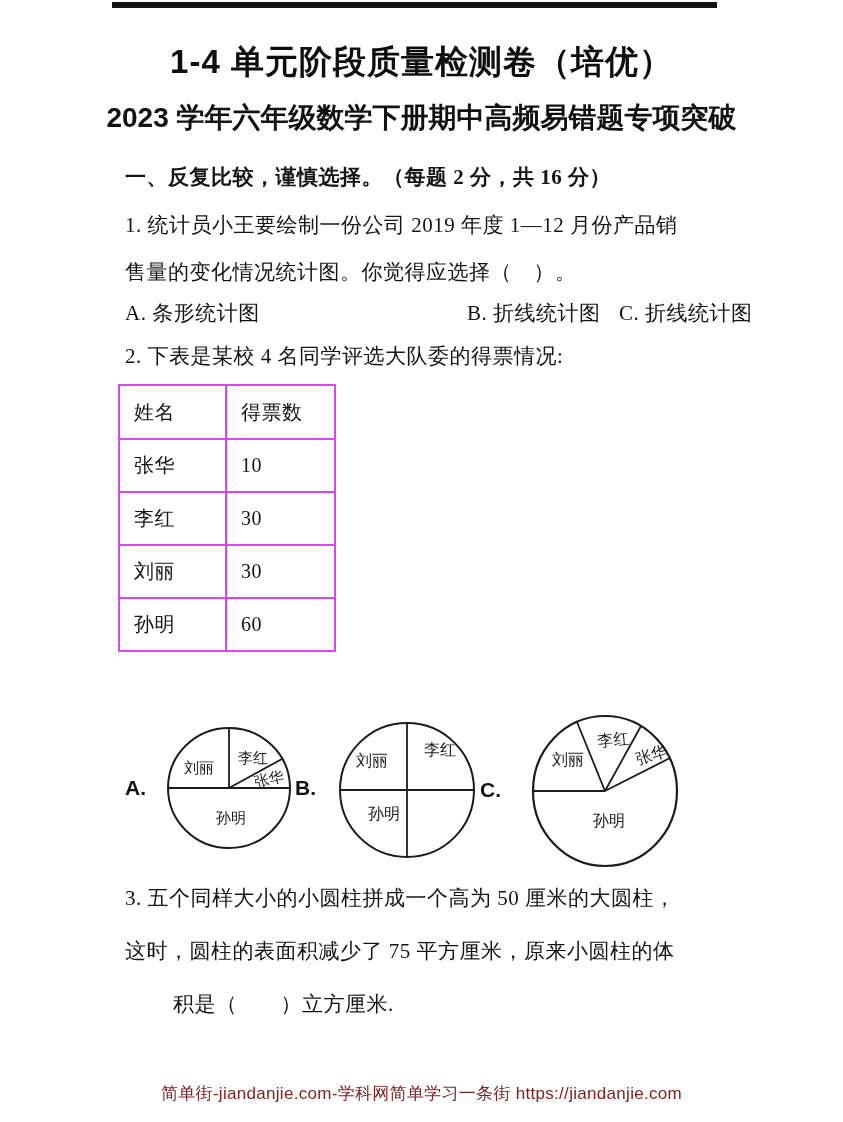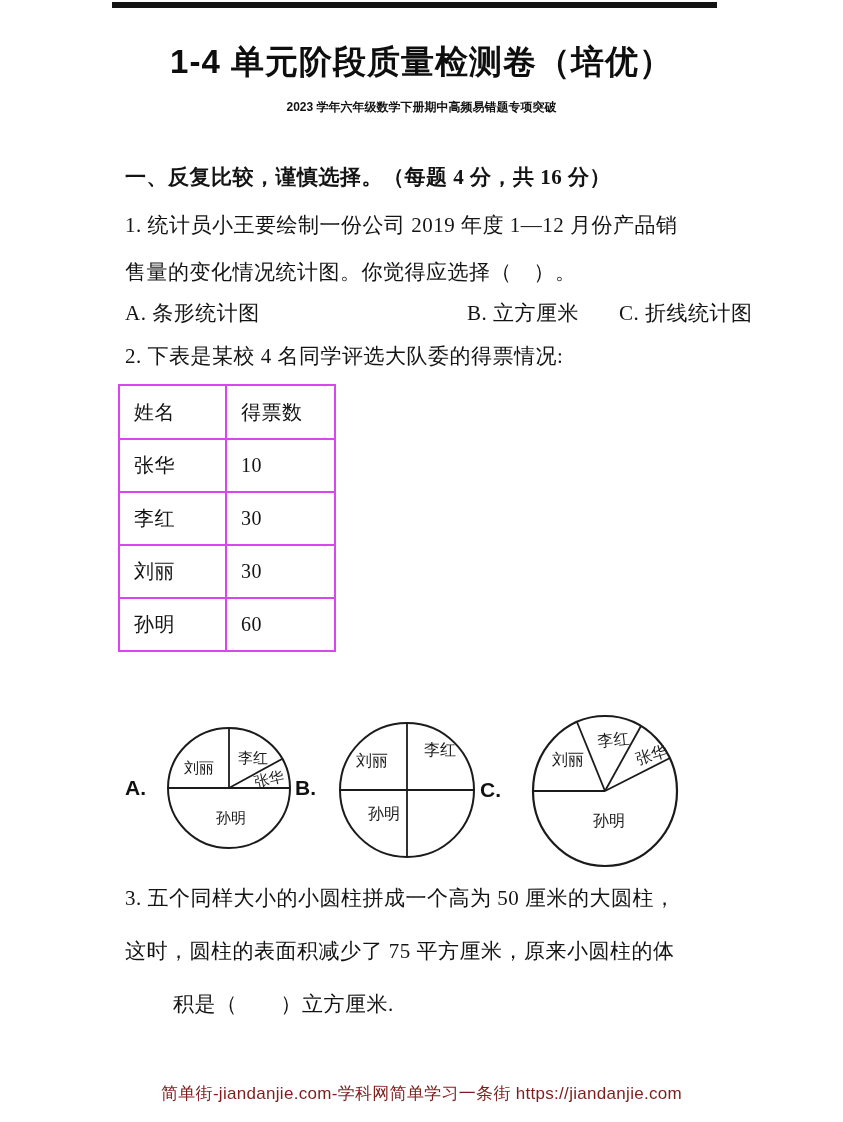--- a/index.html
+++ b/index.html
@@ -4,21 +4,21 @@
 <style>
   html,body{margin:0;padding:0;background:#ffffff;}
   .page{position:relative;width:843px;height:1122px;background:#ffffff;overflow:hidden;
         font-family:"Liberation Serif",serif;color:#141414;}
   .abs{position:absolute;}
   .top-rule{left:112px;top:2px;width:605px;height:6px;background:#131313;}
   .title{left:0;top:40px;width:843px;text-align:center;
          font-family:"Liberation Sans",sans-serif;font-weight:900;font-size:33px;
          letter-spacing:1px;color:#0e0e0e;}
   .subtitle{left:0;top:99px;width:843px;text-align:center;
-            font-family:"Liberation Sans",sans-serif;font-weight:700;font-size:12px;color:#111;}
+            font-family:"Liberation Sans",sans-serif;font-weight:700;font-size:28px;color:#111;}
   .sec-heading{left:125px;top:167px;font-weight:700;font-size:22px;letter-spacing:.5px;}
   .bt{font-size:21px;line-height:1;letter-spacing:.5px;white-space:nowrap;}
   .q1-l1{left:125px;top:215px;}
   .q1-l2{left:125px;top:262px;}
   .opt-row{left:125px;top:303px;width:640px;height:30px;}
   .opt-a{left:0;top:0;}
   .opt-b{left:342px;top:0;}
   .opt-c{left:494px;top:0;}
   .q2-intro{left:125px;top:346px;}
   table.votes{position:absolute;left:118px;top:384px;border-collapse:collapse;
@@ -47,28 +47,28 @@
 </head>
 <body>
 
 <div class="page">
 
   <div class="abs top-rule"></div>
 
   <div class="abs title">1-4 单元阶段质量检测卷（培优）</div>
   <div class="abs subtitle">2023 学年六年级数学下册期中高频易错题专项突破</div>
 
-  <div class="abs sec-heading bt">一、反复比较，谨慎选择。（每题 4 分，共 16 分）</div>
+  <div class="abs sec-heading bt">一、反复比较，谨慎选择。（每题 2 分，共 16 分）</div>
 
   <div class="abs bt q1-l1">1. 统计员小王要绘制一份公司 2019 年度 1—12 月份产品销</div>
   <div class="abs bt q1-l2">售量的变化情况统计图。你觉得应选择（　）。</div>
 
   <div class="abs opt-row">
     <span class="abs bt opt-a">A. 条形统计图</span>
-    <span class="abs bt opt-b">B. 立方厘米</span>
+    <span class="abs bt opt-b">B. 折线统计图</span>
     <span class="abs bt opt-c">C. 折线统计图</span>
   </div>
 
   <div class="abs bt q2-intro">2. 下表是某校 4 名同学评选大队委的得票情况:</div>
 
   <table class="votes">
     <tbody>
       <tr class="hdr">
         <td class="c1">姓名</td>
         <td class="c2">得票数</td>

